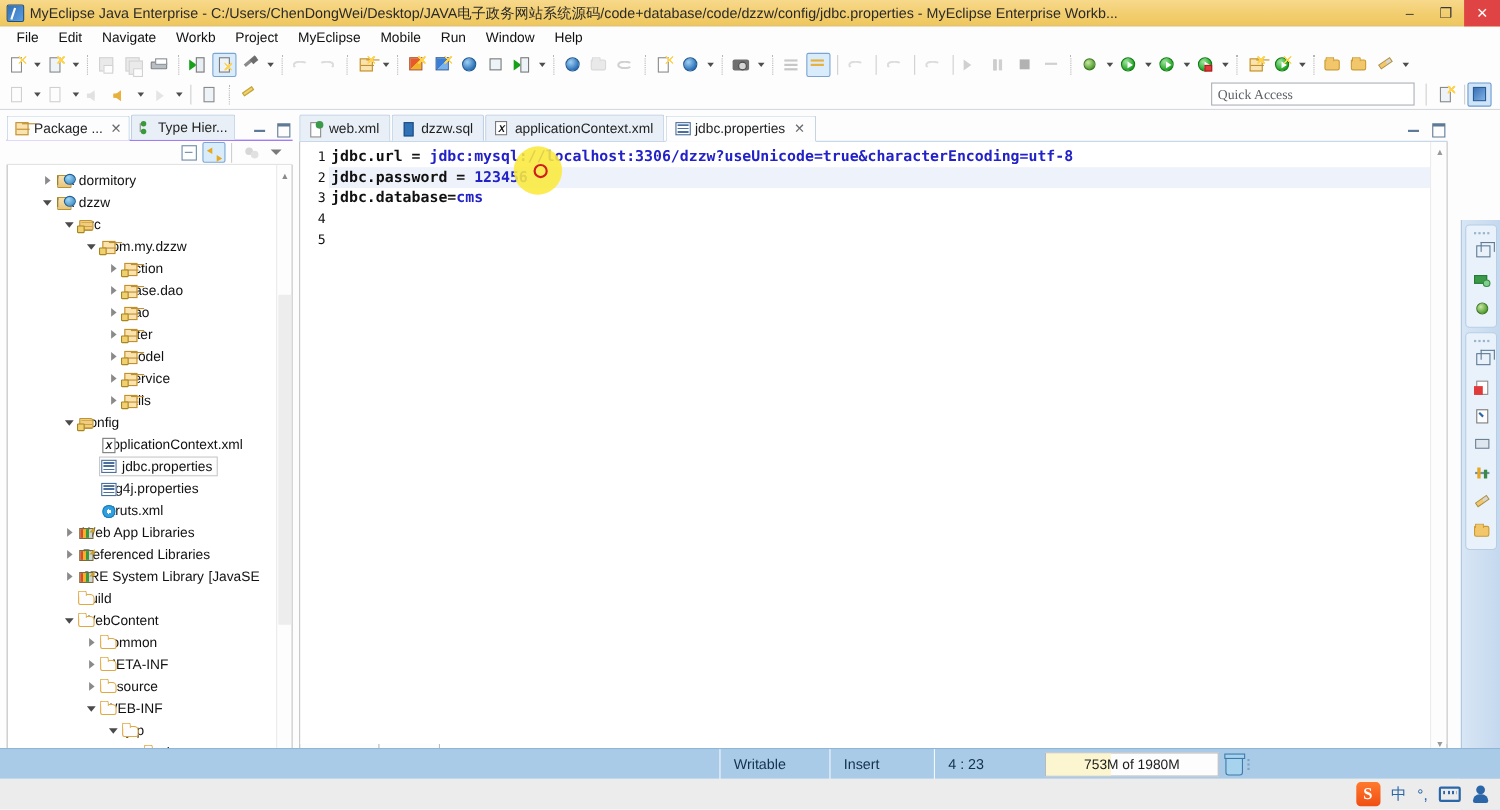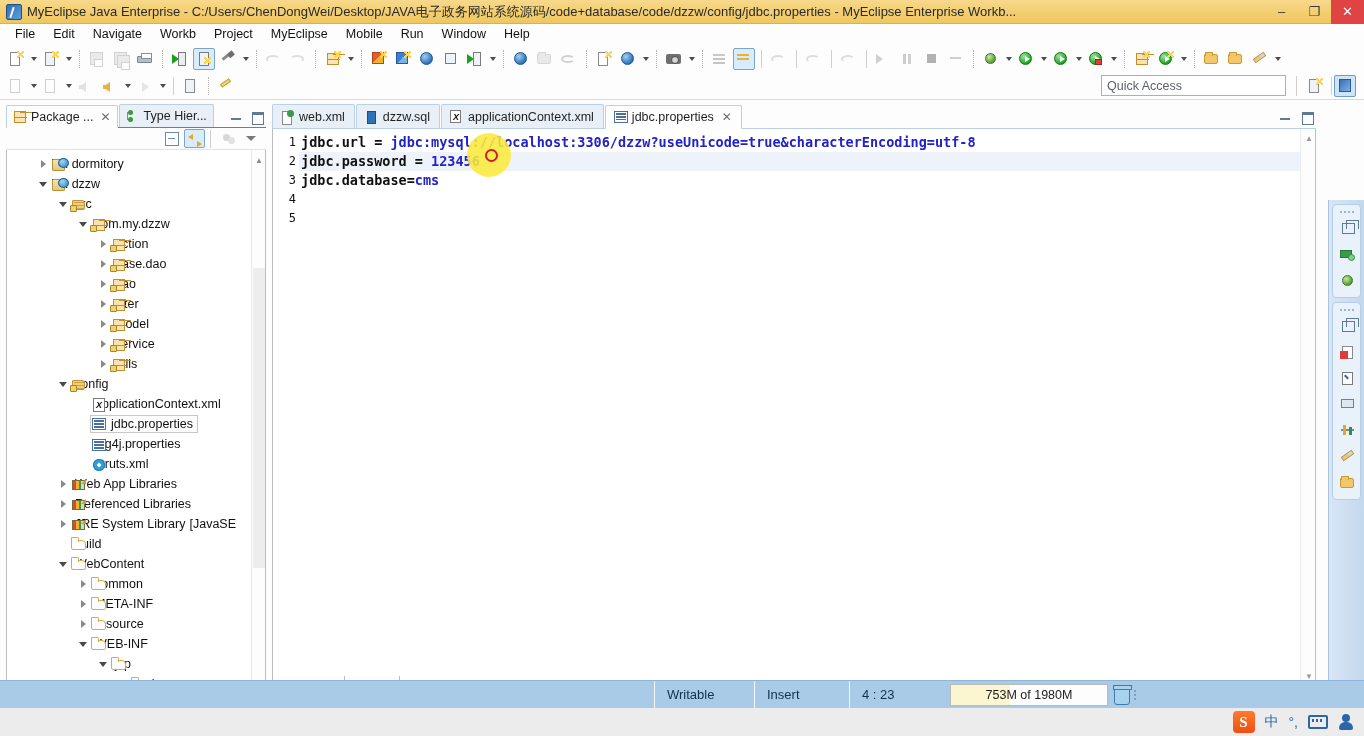--- a/index.html
+++ b/index.html
@@ -55,21 +55,21 @@
   }
   .menu-item {
     padding: 16px 9px; font-size: 12.5px; color: #111;
   }
 
   
   .toolbar {
     height: 27px; background: #fdfdfd;
     display: flex; align-items: center; padding-left: 4px;
   }
-  .toolbar.row2 { height: 28px; border-bottom: 1px solid #d6d9dd; position: relative;}
+  .toolbar.row2 { height: 28px; border-bottom: 1px solid #d6d9dd; position: relative; font-family: Liberation Serif, serif;}
   .tb-sep {
     width: 1px; height: 18px; margin: 0 5px;
     border-left: 1px dotted #b5b5b5;
   }
   .tb-bar {
     width: 1px; height: 18px; margin: 0 5px; background: #cfcfcf;
   }
   .tb-btn {
     width: 22px; height: 22px; margin: 0 1px;
     display: flex; align-items: center; justify-content: center;

